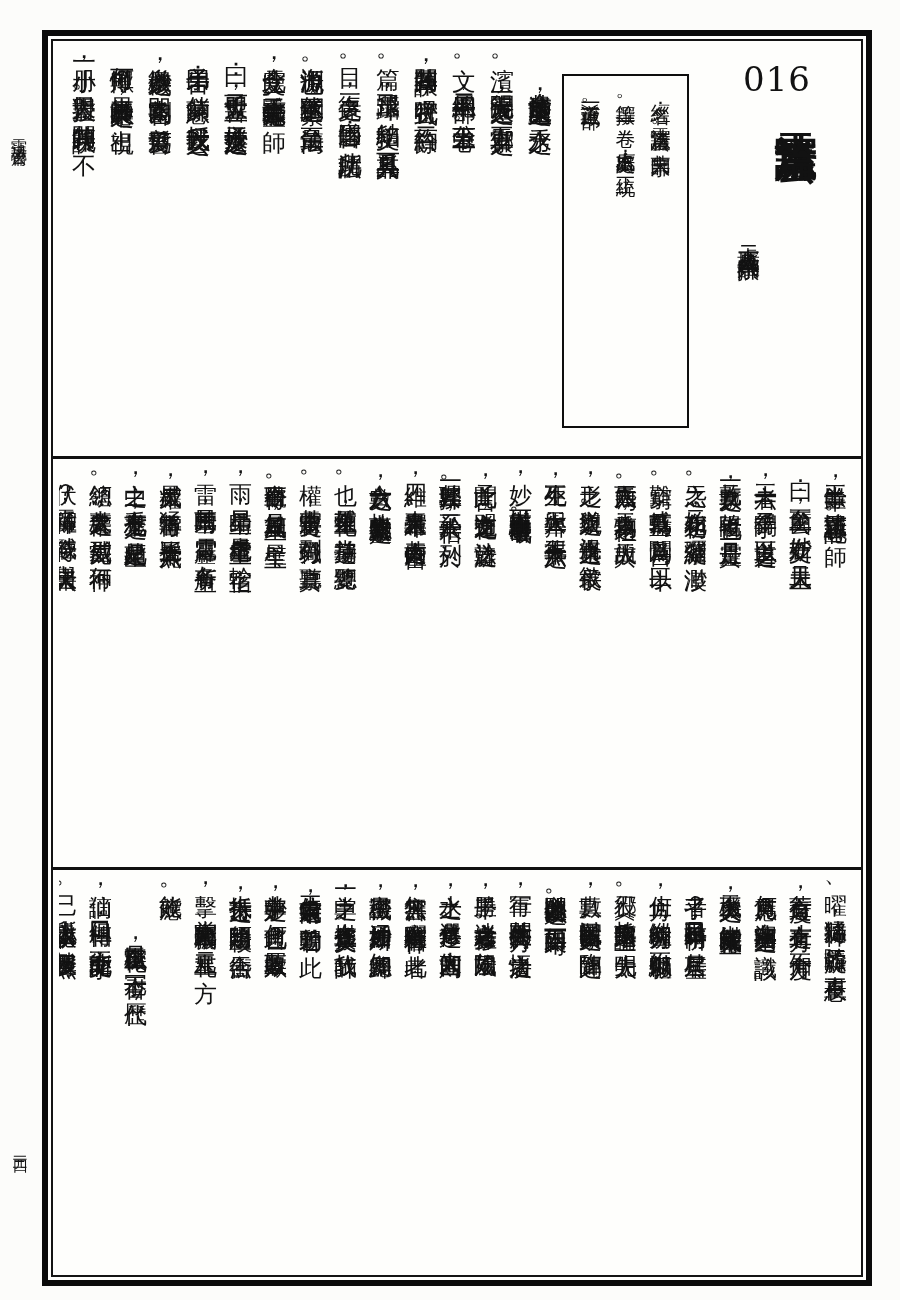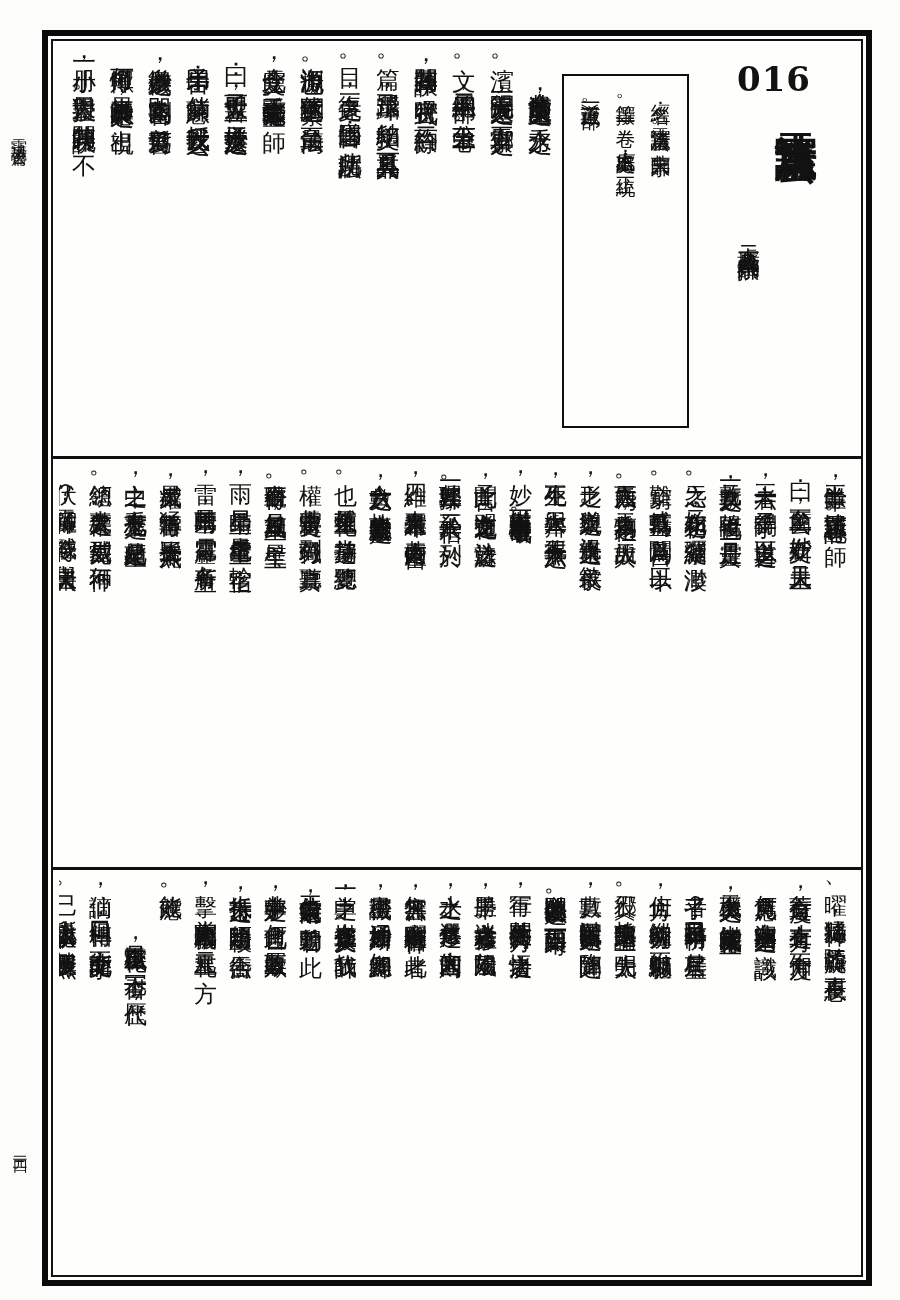--- a/index.html
+++ b/index.html
@@ -37,21 +37,21 @@
     border:2px solid #141414;
     display:flex; flex-direction:column;
   }
   .section { position:relative; overflow:hidden; }
   .sec1 { height:418px; border-bottom:3px solid #101010; }
   .sec2 { height:411px; border-bottom:3px solid #101010; }
   .sec3 { flex:1; }
   
   .pagecode {
     position:absolute; right:50px; top:18px;
-    font-size:34px; letter-spacing:1px; font-weight:700;
+    font-size:34px; letter-spacing:1px; font-weight:400;
   }
   .big-title {
     position:absolute; right:44px; top:58px;
     font-size:42px; font-weight:700; line-height:1.0;
     letter-spacing:2px; height:250px;
   }
   .author {
     position:absolute; right:96px; top:186px;
     font-size:23px; letter-spacing:2px; height:220px;
   }

